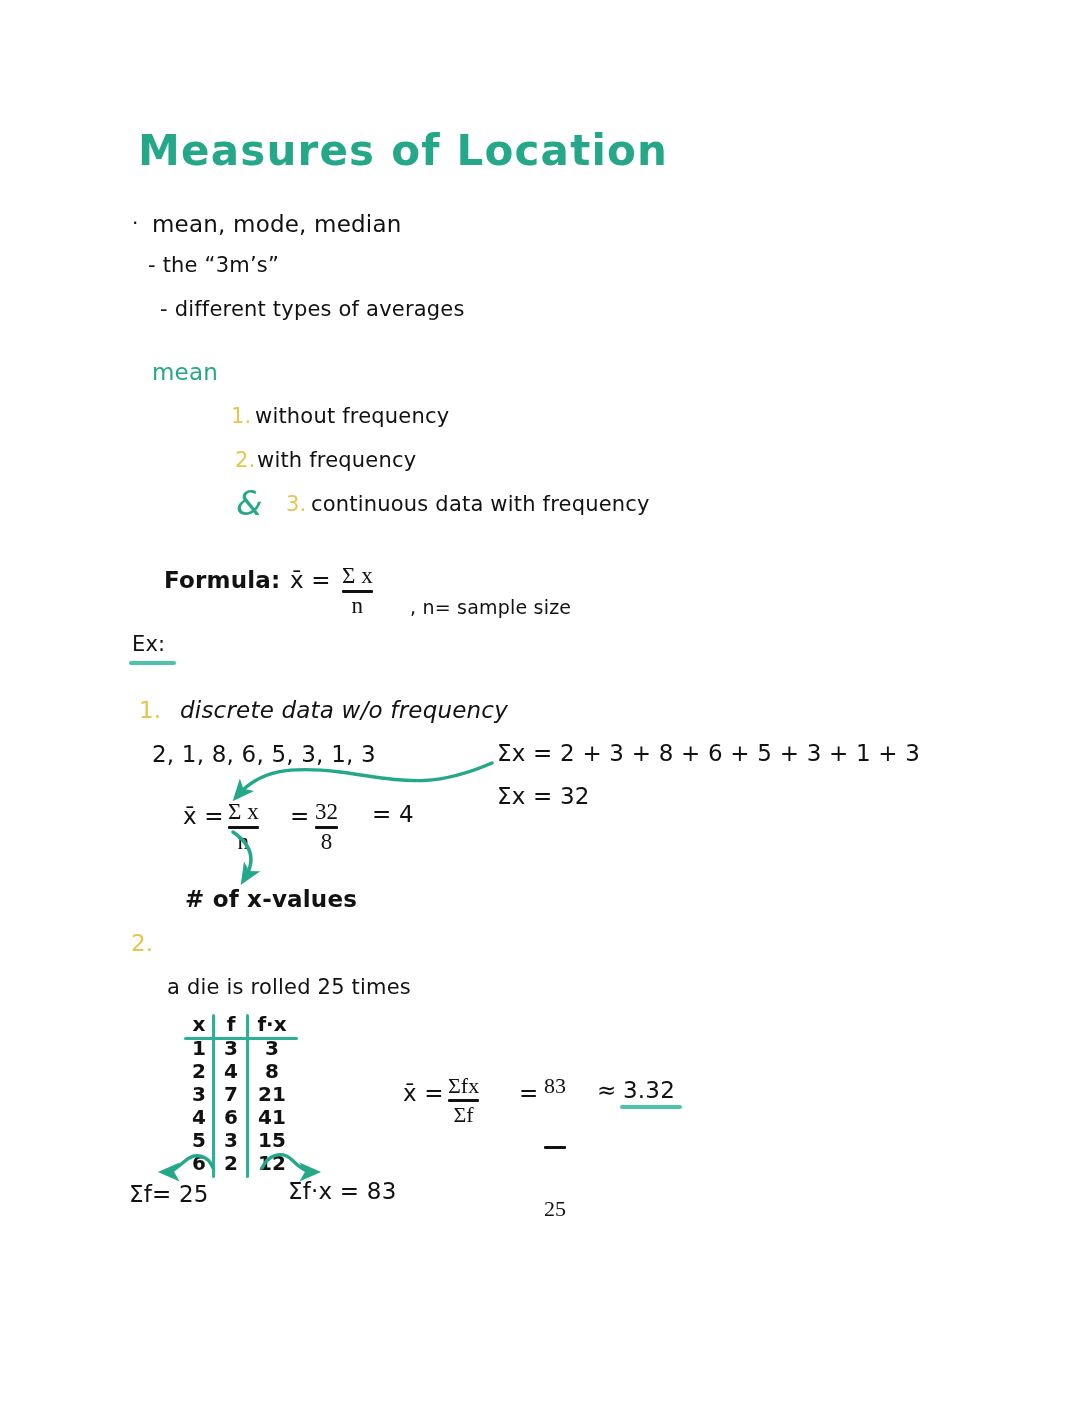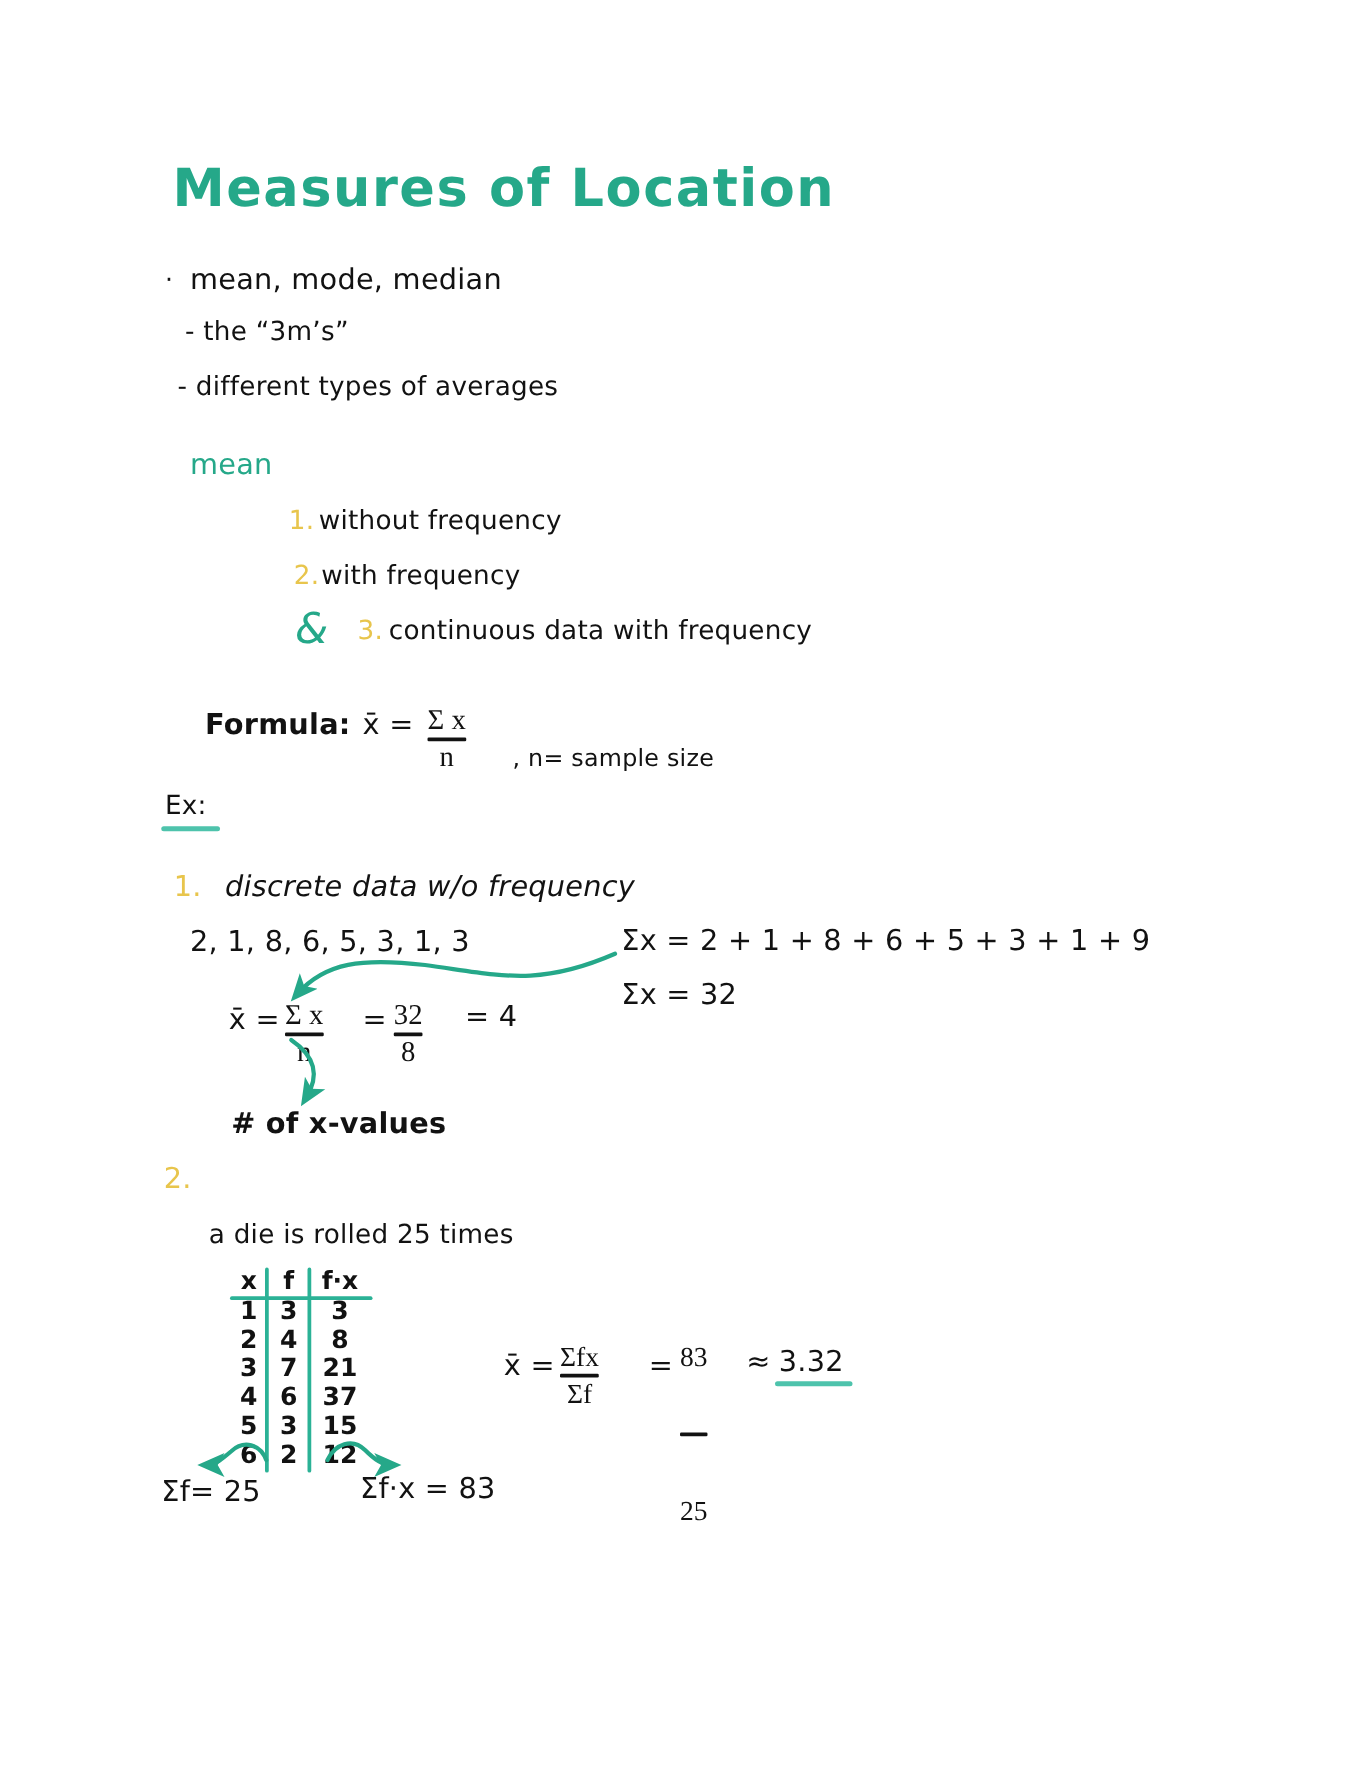--- a/index.html
+++ b/index.html
@@ -129,21 +129,21 @@
 
 <div id="page">
 
   <div class="t title teal" style="left:138px; top:130px;">Measures of Location</div>
 
   <div class="t h-lg ink" style="left:132px; top:213px; font-size:20px;">·</div>
   <div class="t h-md ink" style="left:152px; top:213px;">mean, mode, median</div>
 
   <div class="t h-sm ink" style="left:148px; top:255px;">- the “3m’s”</div>
 
-  <div class="t h-sm ink" style="left:142px; top:299px;text-align:right;">- different types of averages</div>
+  <div class="t h-sm ink" style="left:160px; top:299px;text-align:right;">- different types of averages</div>
 
   <div class="t h-md teal" style="left:152px; top:361px;">mean</div>
 
   <div class="t h-sm gold" style="left:231px; top:406px;">1.</div>
   <div class="t h-sm ink" style="left:255px; top:406px;">without frequency</div>
 
   <div class="t h-sm gold" style="left:235px; top:450px;">2.</div>
   <div class="t h-sm ink" style="left:257px; top:450px;">with frequency</div>
 
   <div class="t teal" style="left:236px; top:486px; font-size:34px; font-style:italic;">&amp;</div>
@@ -160,21 +160,21 @@
   <div class="t h-xs ink" style="left:410px; top:598px;">, n= sample size</div>
 
   <div class="t h-sm ink" style="left:132px; top:634px;">Ex:</div>
   <div class="uline" style="left:129px; top:661px; width:47px;"></div>
 
   <div class="t h-md gold" style="left:139px; top:699px;">1.</div>
   <div class="t h-md ink" style="left:180px; top:699px;font-style:italic;">discrete data w/o frequency</div>
 
   <div class="t h-md ink" style="left:152px; top:743px;">2, 1, 8, 6, 5, 3, 1, 3</div>
 
-  <div class="t h-md ink" style="left:497px; top:742px;">Σx = 2 + 1 + 8 + 6 + 5 + 3 + 1 + 9</div>
+  <div class="t h-md ink" style="left:497px; top:742px;">Σx = 2 + 3 + 8 + 6 + 5 + 3 + 1 + 3</div>
   <div class="t h-md ink" style="left:497px; top:785px;">Σx = 32</div>
 
   <div class="t h-md ink" style="left:183px; top:805px;">x̄ =</div>
   <div class="frac" style="left:228px; top:800px; font-size:23px;">
     <span class="num">Σ x</span>
     <span class="bar"></span>
     <span class="den">n</span>
   </div>
   <div class="t h-md ink" style="left:290px; top:805px;">=</div>
   <div class="frac" style="left:315px; top:800px; font-size:23px;">
@@ -210,21 +210,21 @@
       <div class="tbl-cell">6</div>
       <div class="tbl-cell">3</div>
       <div class="tbl-cell">2</div>
     </div>
 
     <div class="tbl-col" id="col-fx" style="left:66px; width:40px;">
       <div class="tbl-head">f·x</div>
       <div class="tbl-cell">3</div>
       <div class="tbl-cell">8</div>
       <div class="tbl-cell">21</div>
-      <div class="tbl-cell">37</div>
+      <div class="tbl-cell">41</div>
       <div class="tbl-cell">15</div>
       <div class="tbl-cell">12</div>
     </div>
 
     <div class="vrule" style="left:26px; top:2px; height:164px;"></div>
     <div class="vrule" style="left:60px; top:2px; height:164px;"></div>
     <div class="hrule" style="left:-2px; top:25px; width:114px;"></div>
   </div>
 
   <div class="t h-md ink" style="left:129px; top:1183px;">Σf= 25</div>

